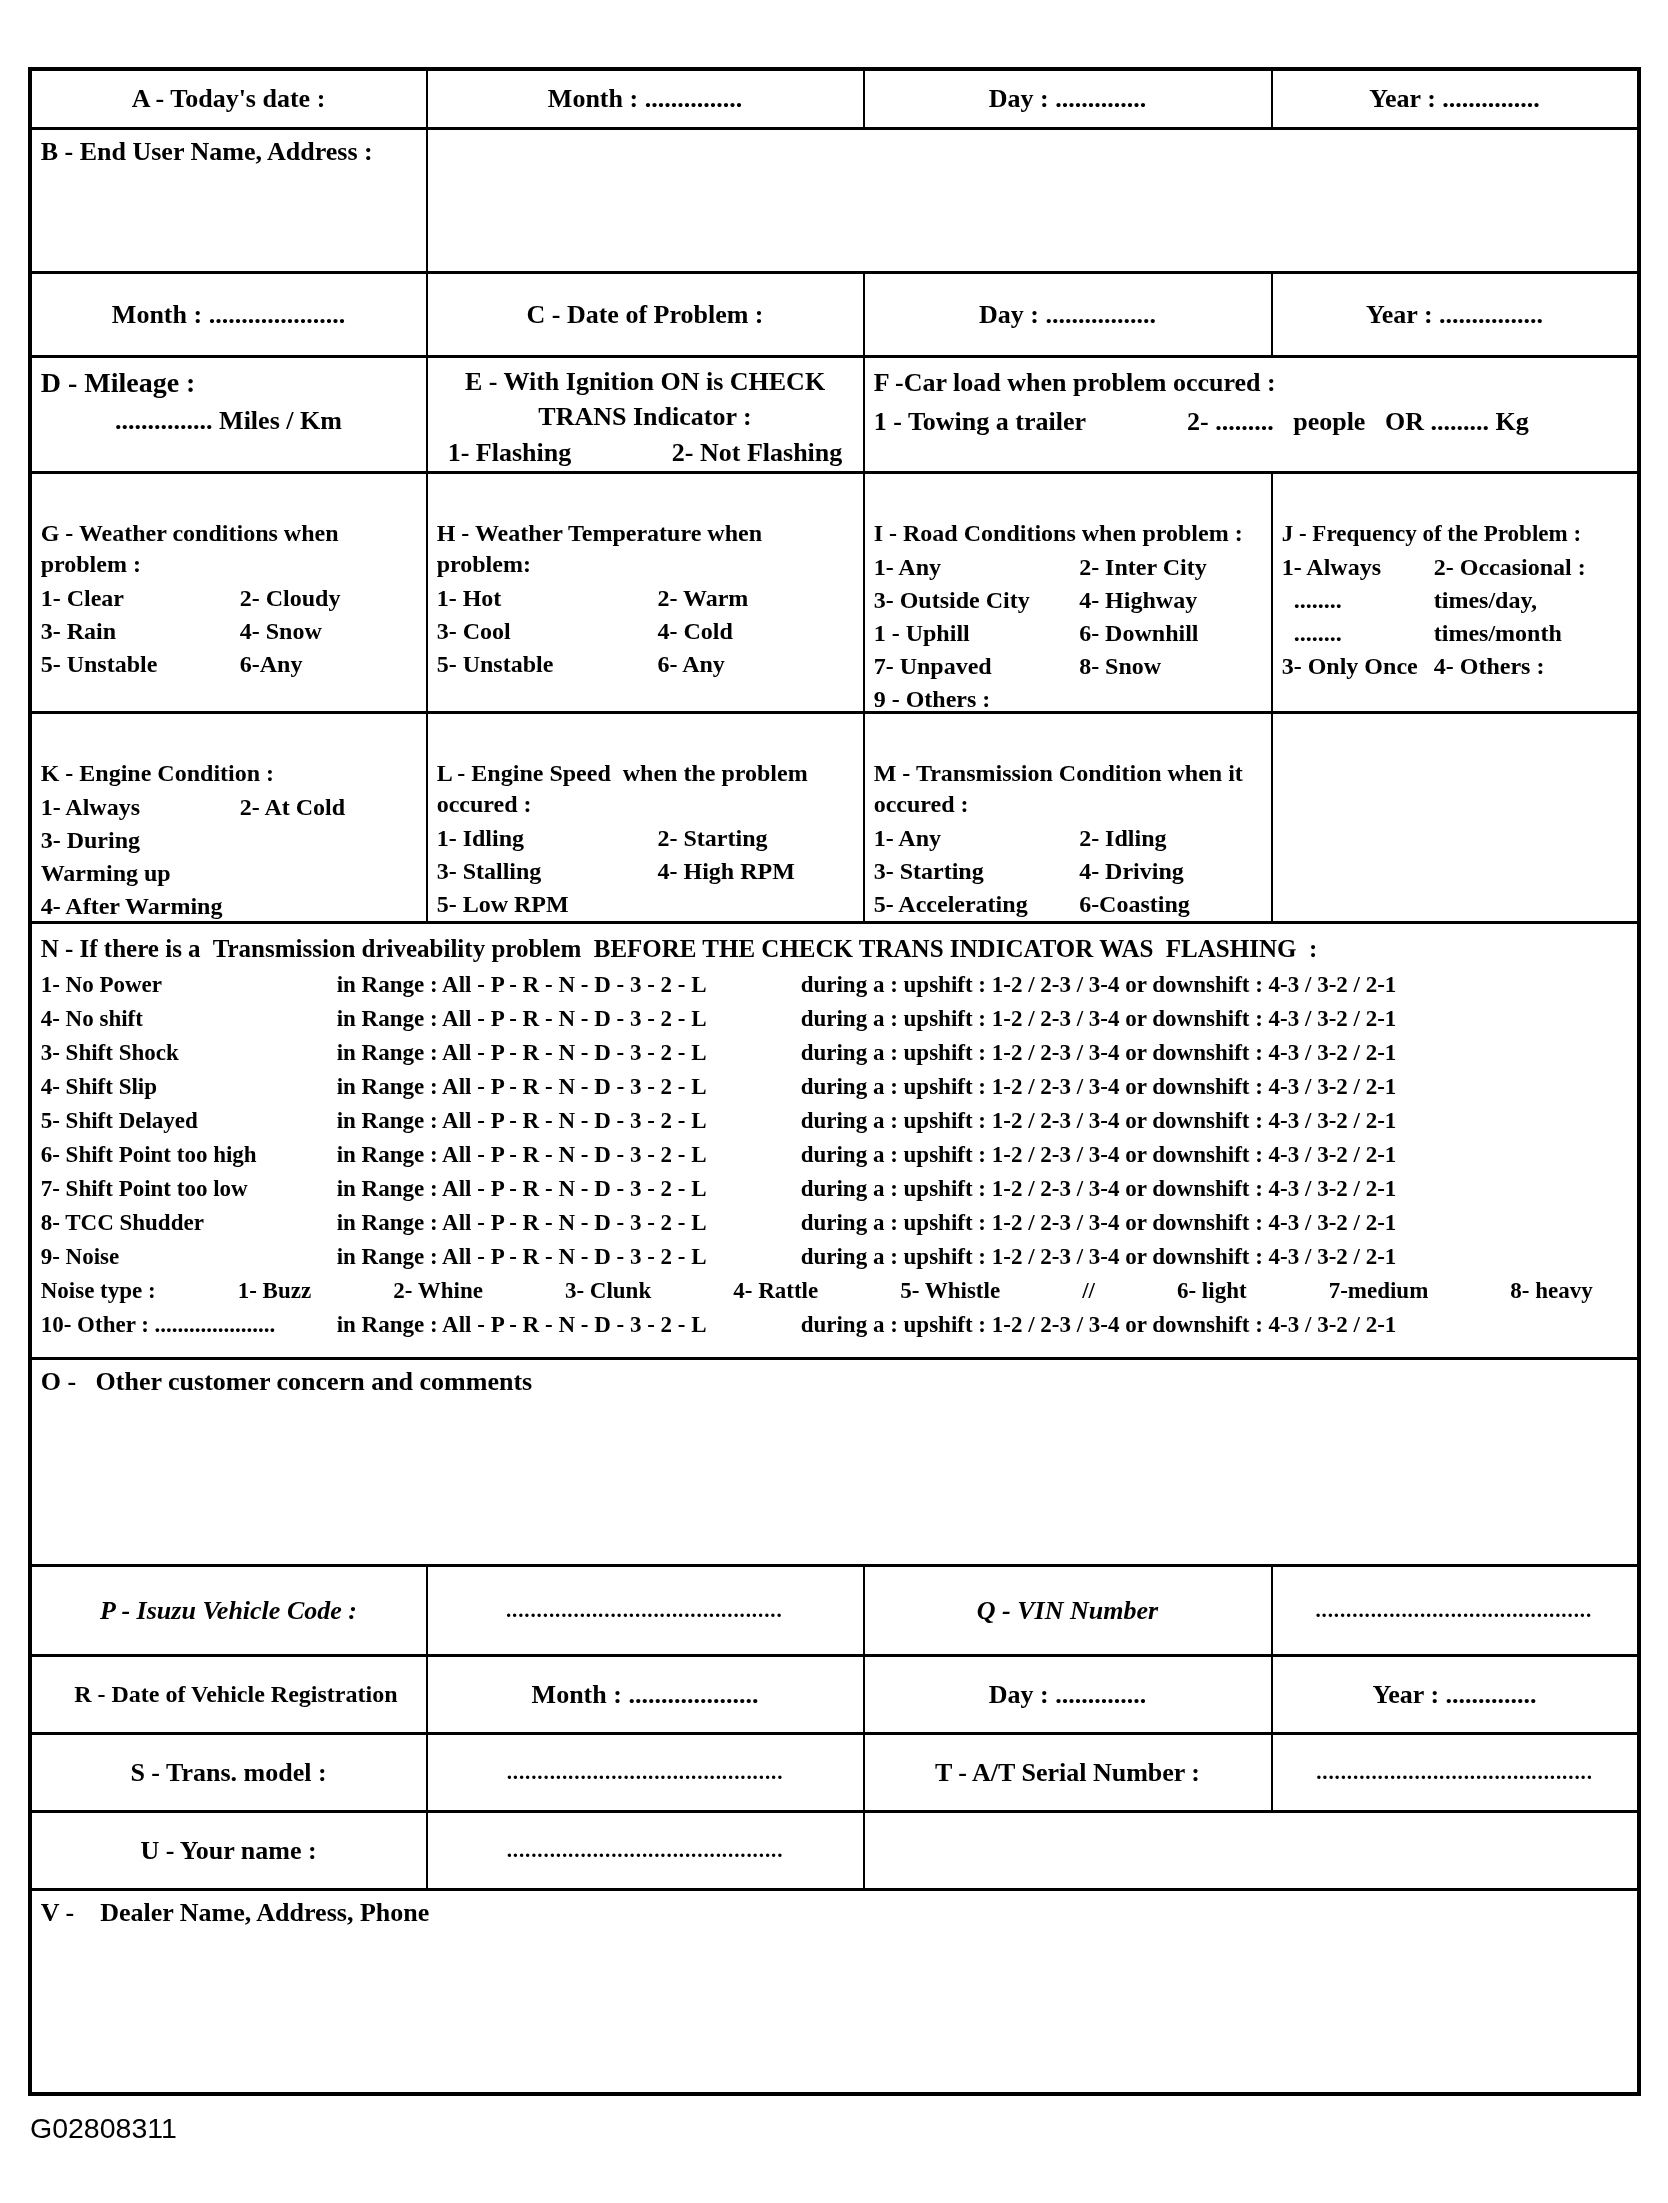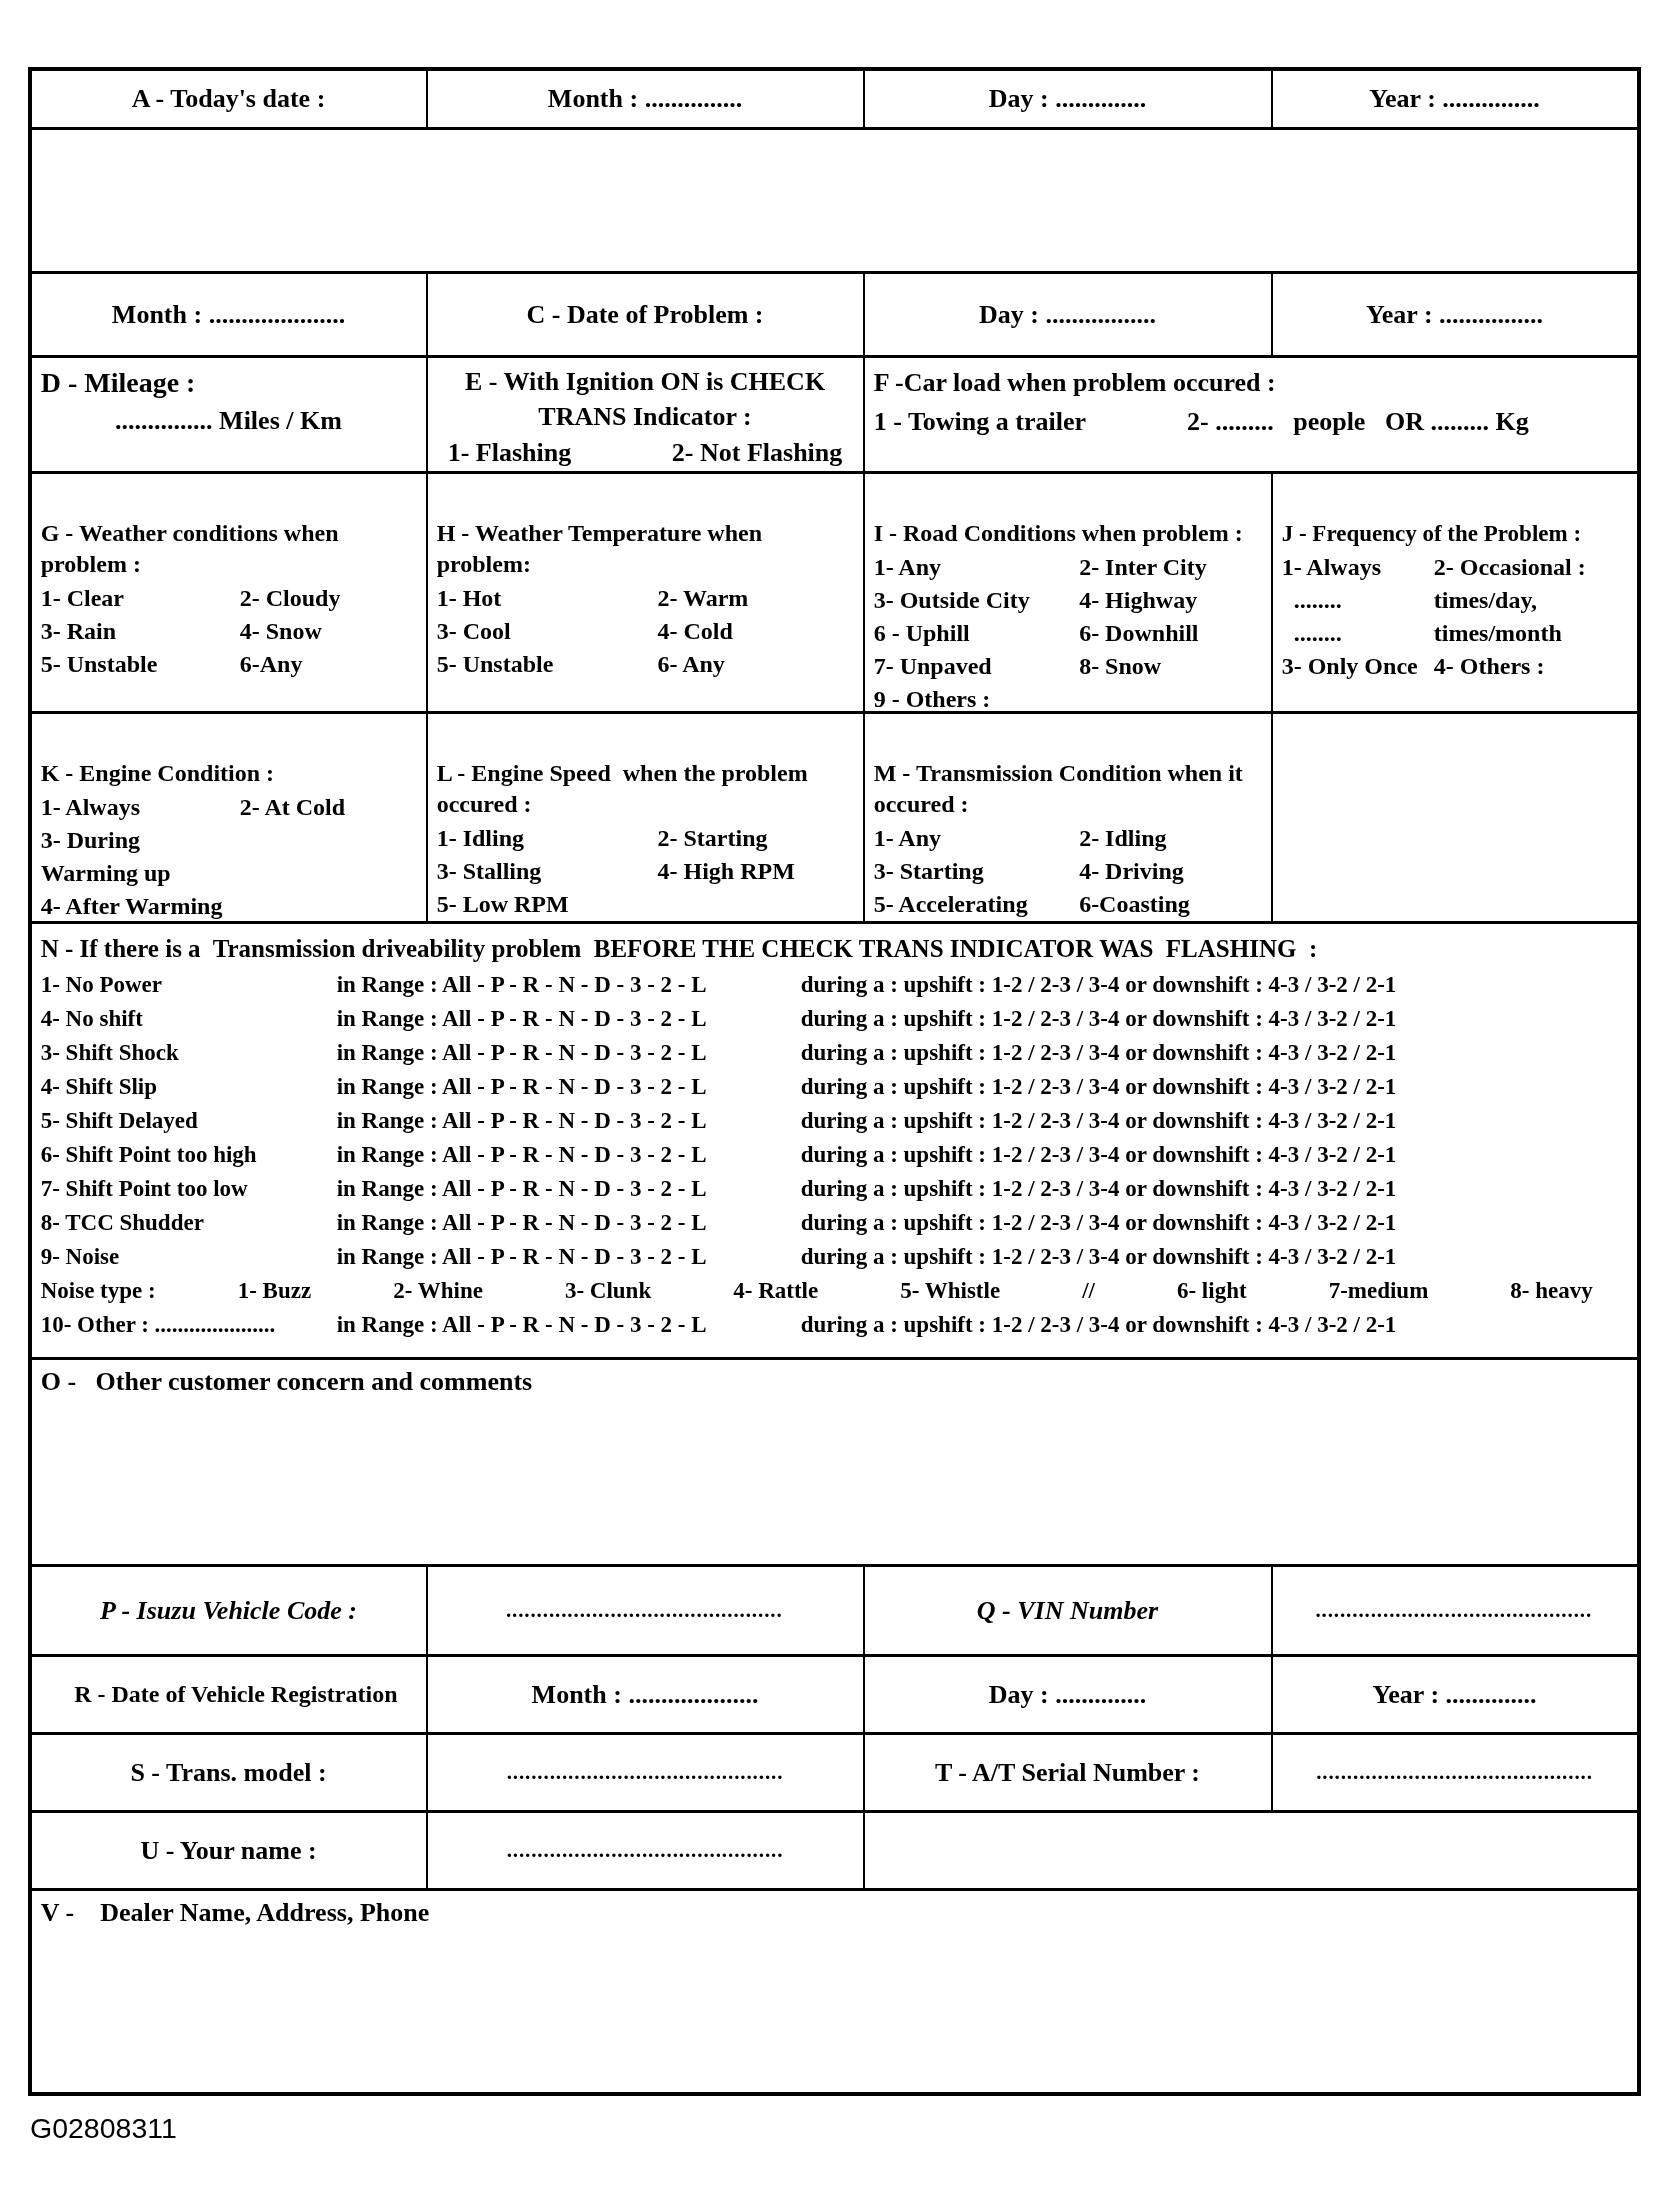--- a/index.html
+++ b/index.html
@@ -91,20 +91,21 @@
 <div class="form-table">
 
   <div class="row r-a">
     <div class="c center lbl">A - Today's date :</div>
     <div class="c center fill">Month : ...............</div>
     <div class="c center fill">Day : ..............</div>
     <div class="c center fill last">Year : ...............</div>
   </div>
 
   <div class="row r-b">
+    <div class="c toplft lbl">B - End User Name, Address :</div>
     <div class="c last span2-4"></div>
   </div>
 
   <div class="row r-c">
     <div class="c center fill">Month : .....................</div>
     <div class="c center lbl">C - Date of Problem :</div>
     <div class="c center fill">Day : .................</div>
     <div class="c center fill last">Year : ................</div>
   </div>
 
@@ -179,21 +180,21 @@
             <span class="opt">1- Any</span>
             <span class="opt">2- Inter City</span>
           </div>
 
           <div class="opt-row">
             <span class="opt">3- Outside City</span>
             <span class="opt">4- Highway</span>
           </div>
 
           <div class="opt-row">
-            <span class="opt">6 - Uphill</span>
+            <span class="opt">1 - Uphill</span>
             <span class="opt">6- Downhill</span>
           </div>
 
           <div class="opt-row">
             <span class="opt">7- Unpaved</span>
             <span class="opt">8- Snow</span>
           </div>
 
           <div class="opt-row">
             <span class="opt">9 - Others :</span>

